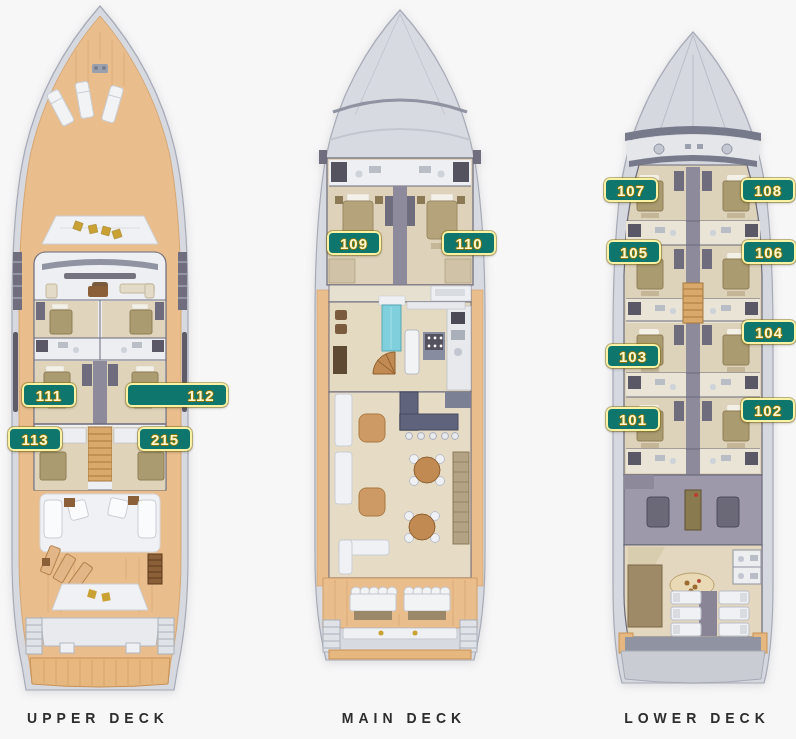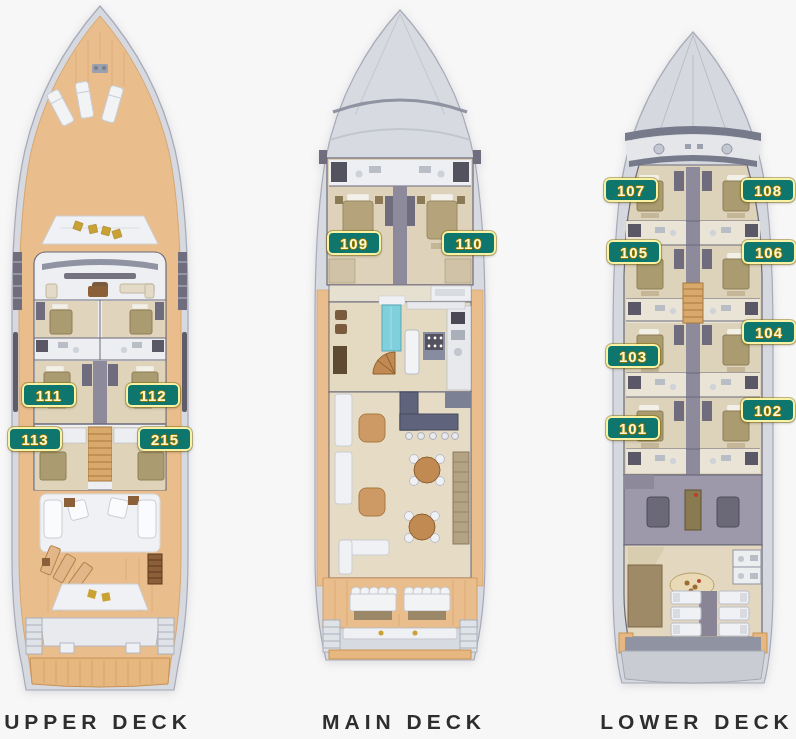--- a/index.html
+++ b/index.html
@@ -13,21 +13,21 @@
     background:#0f766e;
     border:2px solid #f9f2a5;border-radius:6px;
     box-shadow:0 0 0 1px rgba(130,108,0,.45),0 1px 3px rgba(0,0,0,.3);
     display:flex;align-items:center;justify-content:center;
     color:#fdf8d0;font-weight:bold;font-size:15px;letter-spacing:1px;
     text-shadow:1px 0 0 #8a7400,-1px 0 0 #8a7400,0 1px 0 #8a7400,0 -1px 0 #8a7400;
     cursor:pointer;
   }
   .deck-caption{
     position:absolute;top:710px;transform:translateX(-50%);
-    color:#2e2e2e;font-size:21px;font-weight:600;letter-spacing:5px;white-space:nowrap;
+    color:#2e2e2e;font-size:14px;font-weight:600;letter-spacing:5px;white-space:nowrap;
   }
 </style>
 </head>
 <body>
 
 <div class="canvas">
 
   <svg class="boat boat-upper" width="200" height="700" viewBox="0 0 200 700">
 
     <path d="M100,6 C128,38 160,86 175,150 C184,190 188,248 188,310 L188,556 C188,600 184,638 178,666 L174,690 L26,690 L22,666 C16,638 12,600 12,556 L12,310 C12,248 16,190 25,150 C40,86 72,38 100,6 Z" fill="#d7d9e0" stroke="#a6aab6" stroke-width="1.2"></path>
@@ -607,33 +607,33 @@
 
     <g>
       <rect x="24" y="608" width="14" height="20" fill="#e6b77f" stroke="#c89257"></rect>
       <rect x="158" y="608" width="14" height="20" fill="#e6b77f" stroke="#c89257"></rect>
       <rect x="30" y="612" width="136" height="14" fill="#8f93a2"></rect>
       <path d="M26,626 L170,626 L166,654 Q98,662 30,654 Z" fill="#c9ccd3" stroke="#a6aab6"></path>
     </g>
   </svg>
 
   <div class="cabin-badge" style="left:22px;top:383px;">111</div>
-  <div class="cabin-badge" style="left:126px;top:383px;">112</div>
+  <div class="cabin-badge" style="left:126px;top:383px;padding-left:48px;">112</div>
   <div class="cabin-badge" style="left:8px;top:427px;">113</div>
   <div class="cabin-badge" style="left:138px;top:427px;">215</div>
 
   <div class="cabin-badge" style="left:327px;top:231px;">109</div>
   <div class="cabin-badge" style="left:442px;top:231px;">110</div>
 
   <div class="cabin-badge" style="left:604px;top:178px;">107</div>
   <div class="cabin-badge" style="left:741px;top:178px;">108</div>
   <div class="cabin-badge" style="left:607px;top:240px;">105</div>
   <div class="cabin-badge" style="left:742px;top:240px;">106</div>
   <div class="cabin-badge" style="left:606px;top:320px;margin-top:24px;">103</div>
   <div class="cabin-badge" style="left:742px;top:320px;">104</div>
-  <div class="cabin-badge" style="left:606px;top:416px;">101</div>
+  <div class="cabin-badge" style="left:606px;top:407px;">101</div>
   <div class="cabin-badge" style="left:741px;top:398px;">102</div>
 
   <div class="deck-caption" style="left:98px;">UPPER DECK</div>
   <div class="deck-caption" style="left:697px;">LOWER DECK</div>
   <div class="deck-caption" style="left:404px;">MAIN DECK</div>
 
 </div>
 
 </body></html>

